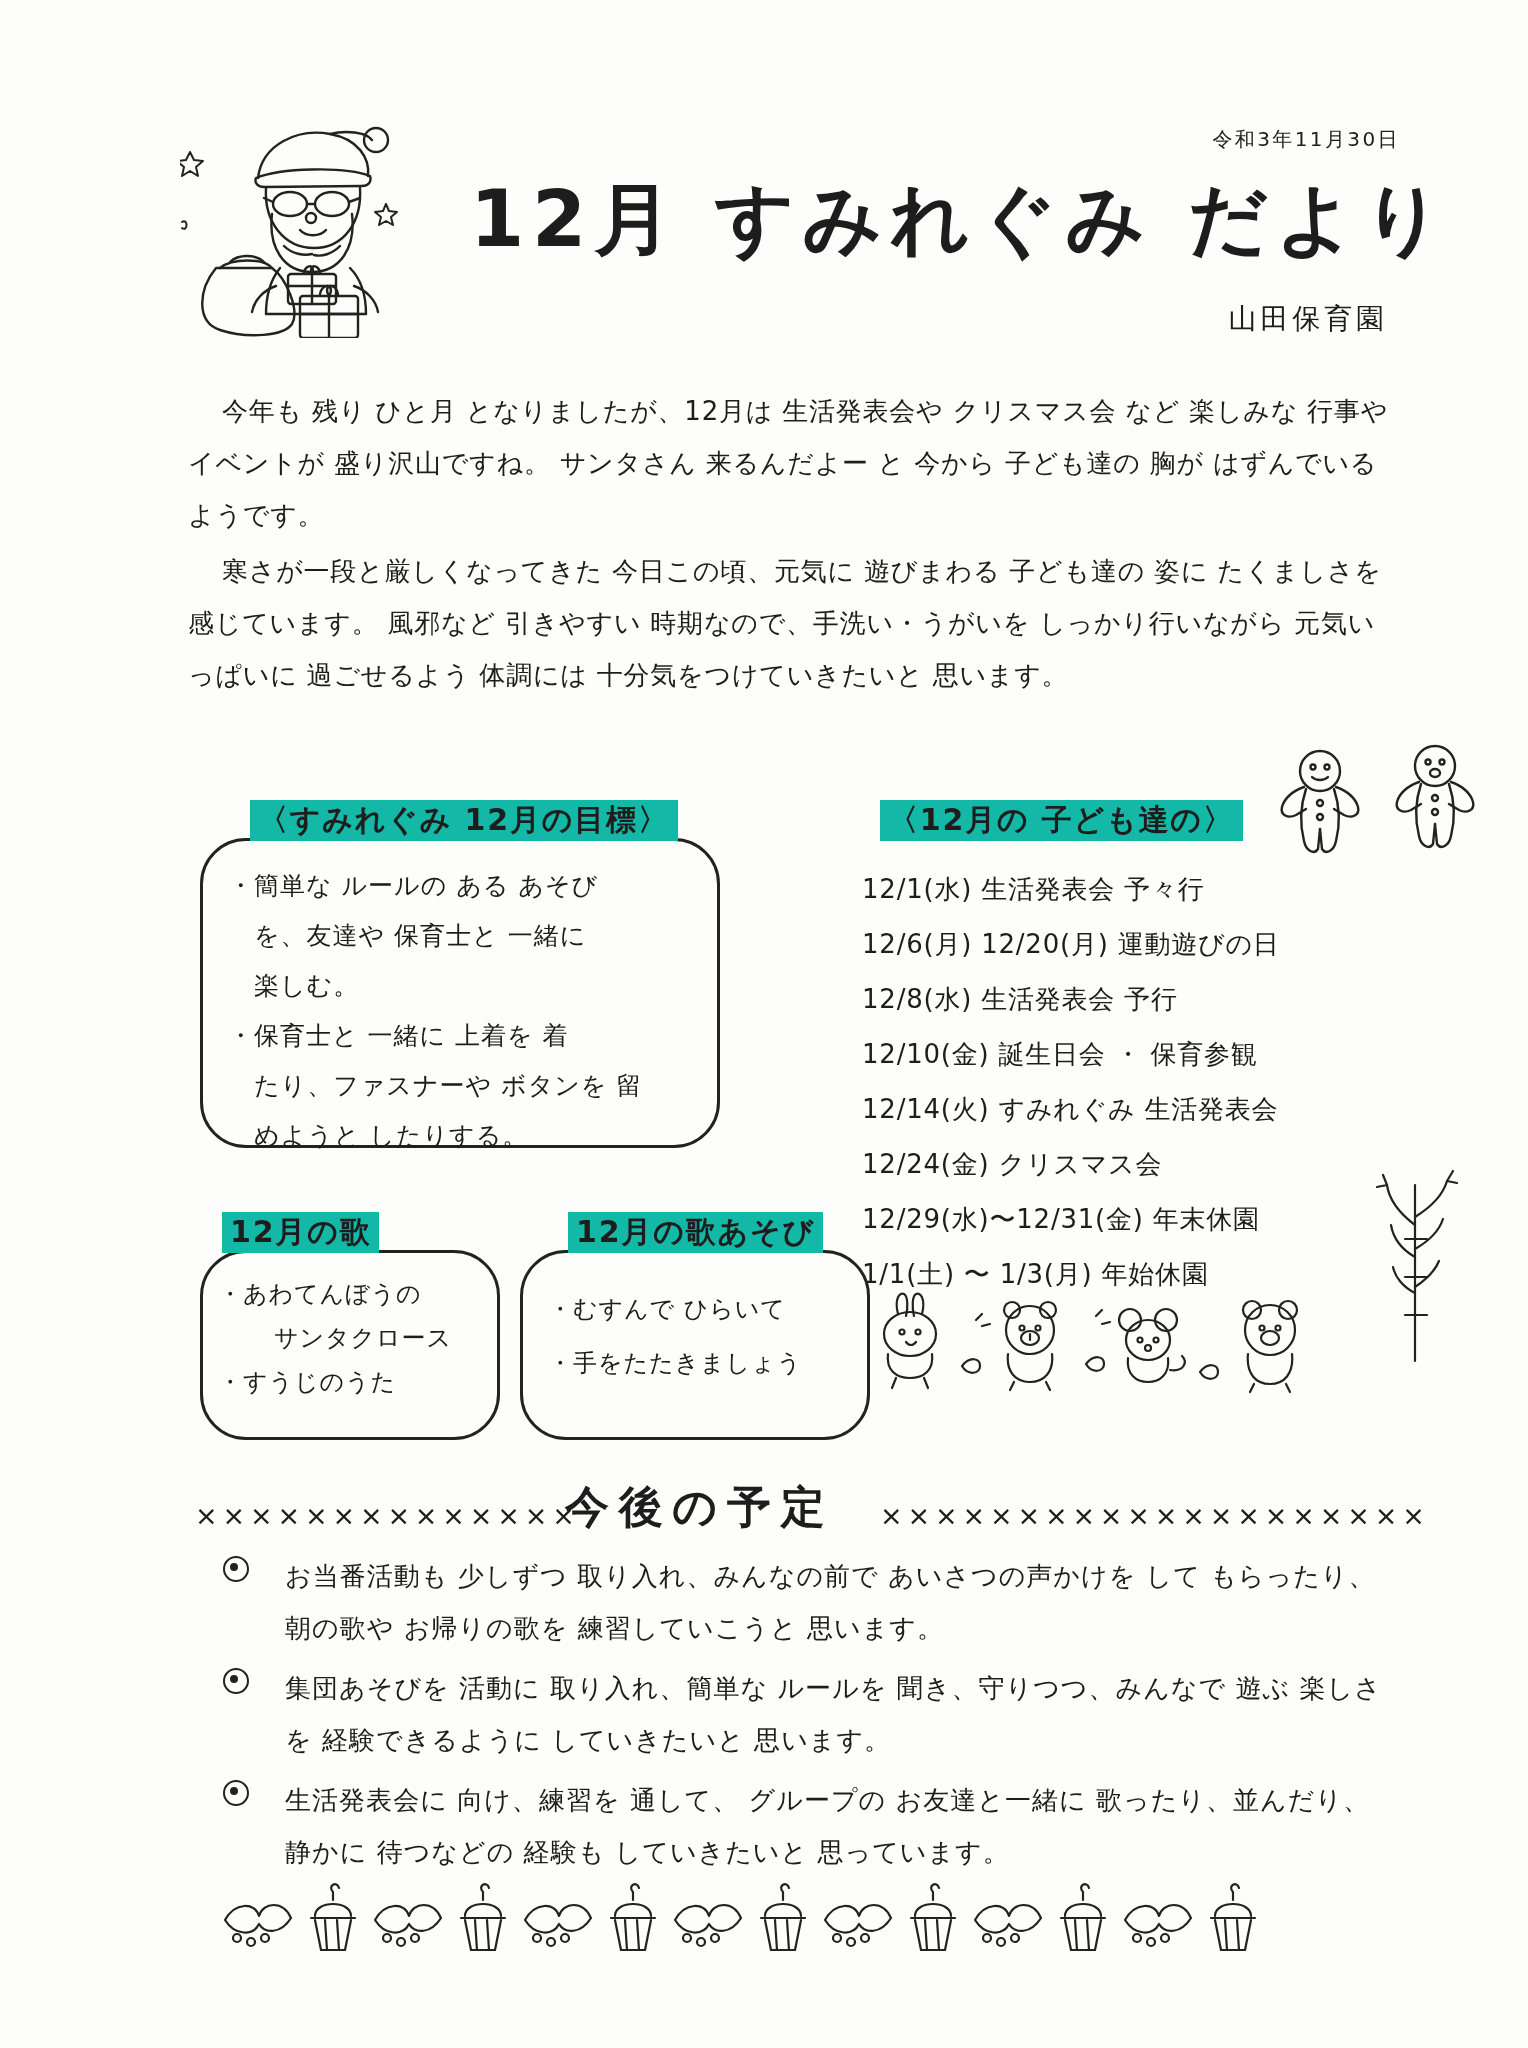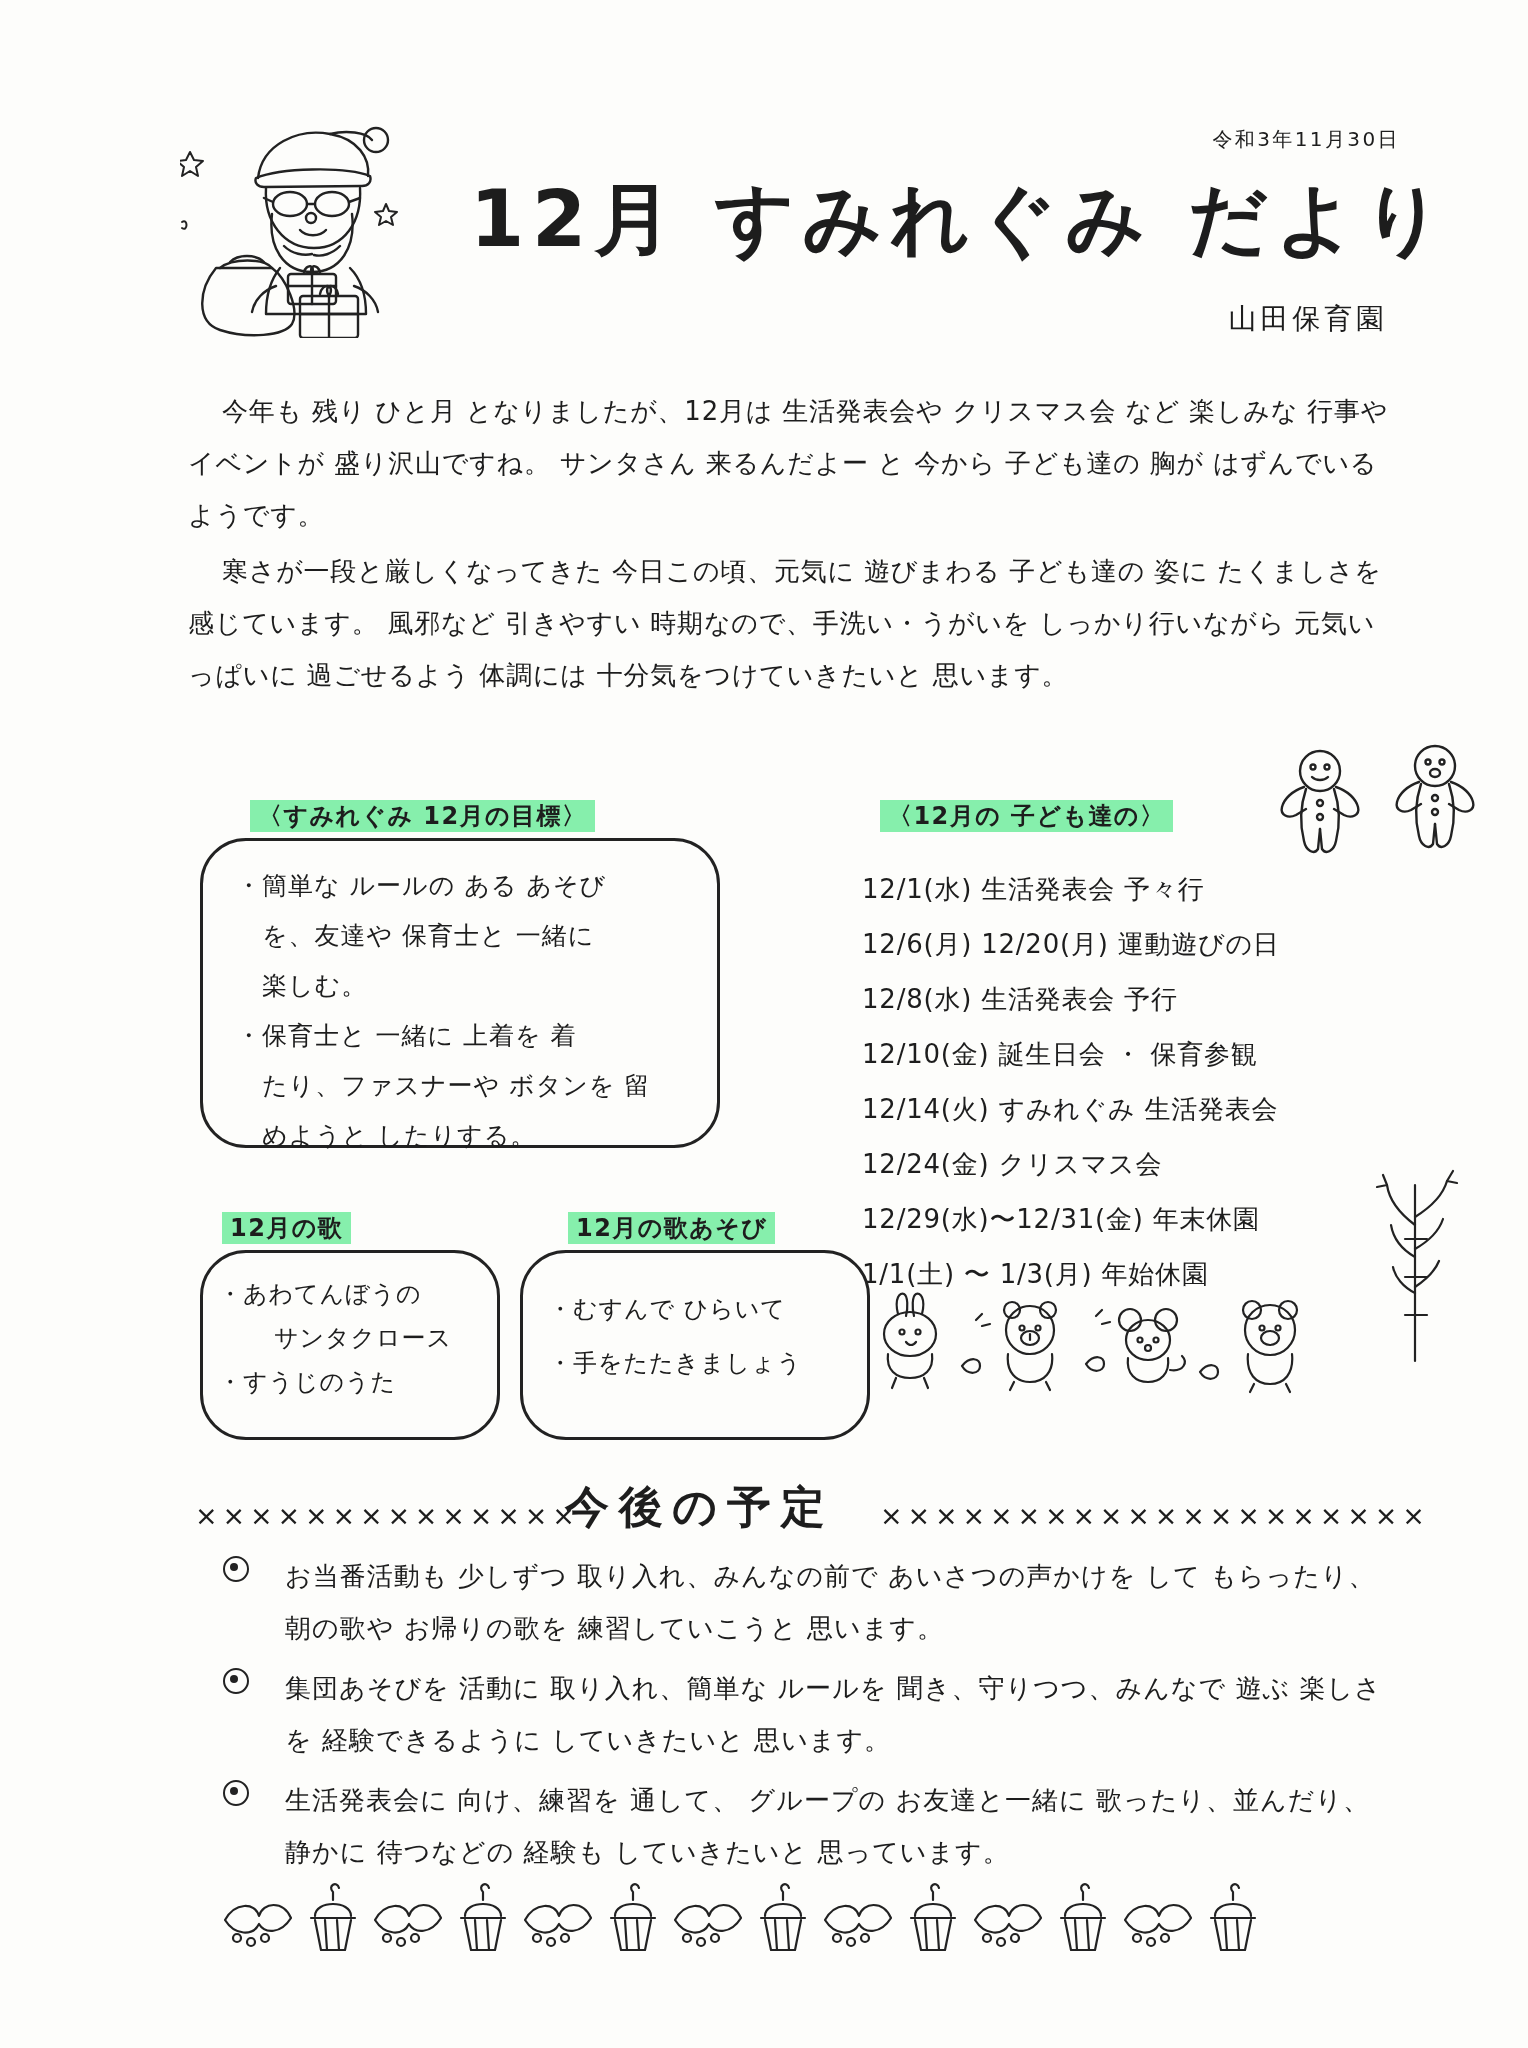--- a/index.html
+++ b/index.html
@@ -76,40 +76,40 @@
 
   
   .bubble {
     position: absolute;
     border: 3px solid #222;
     border-radius: 46px;
     box-sizing: border-box;
   }
   .bubble-label {
     position: absolute;
-    font-size: 24px;
+    font-size: 30px;
     font-weight: bold;
     letter-spacing: 0.06em;
-    background: #86efac;
+    background: #14b8a6;
     padding: 0 8px;
     white-space: nowrap;
   }
 
   
   #goals-box { top: 838px; left: 200px; width: 520px; height: 310px; }
   #goals-label { top: 800px; left: 250px; }
   #goals-text {
     position: absolute;
     top: 862px;
     left: 228px;
     width: 480px;
     font-size: 25px;
     line-height: 48px;
   }
-  #goals-text li { list-style: none; margin: 0 0 2px 8px; }
+  #goals-text li { list-style: none; margin: 0 0 2px 0; }
   #goals-text ul { margin: 0; padding: 0; }
 
   
   #schedule-label { top: 800px; left: 880px; }
   #schedule-list {
     position: absolute;
     top: 862px;
     left: 862px;
     width: 560px;
     font-size: 26px;

